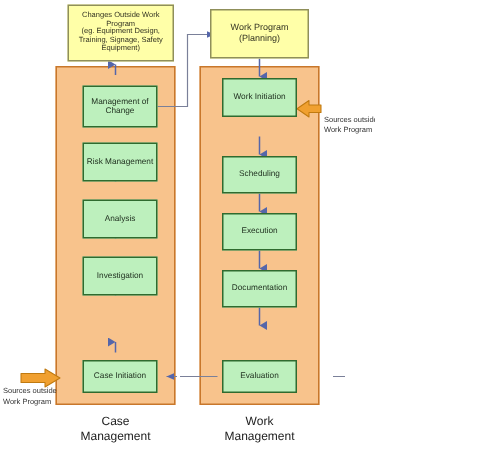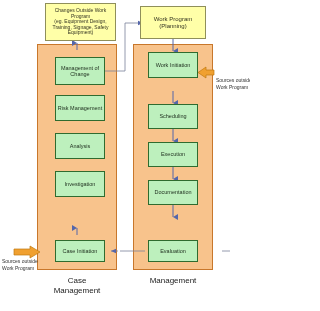--- a/index.html
+++ b/index.html
@@ -185,16 +185,17 @@
     <div>Sources outside</div>
     <div>Work Program</div>
   </div>
 
   <div class="abs caption" style="left:37px;top:276px;width:80px;">
     <div>Case</div>
     <div>Management</div>
   </div>
 
   <div class="abs caption" style="left:133px;top:276px;width:80px;">
+    <div>Work</div>
     <div>Management</div>
   </div>
 
 </div>
 
 </body></html>

